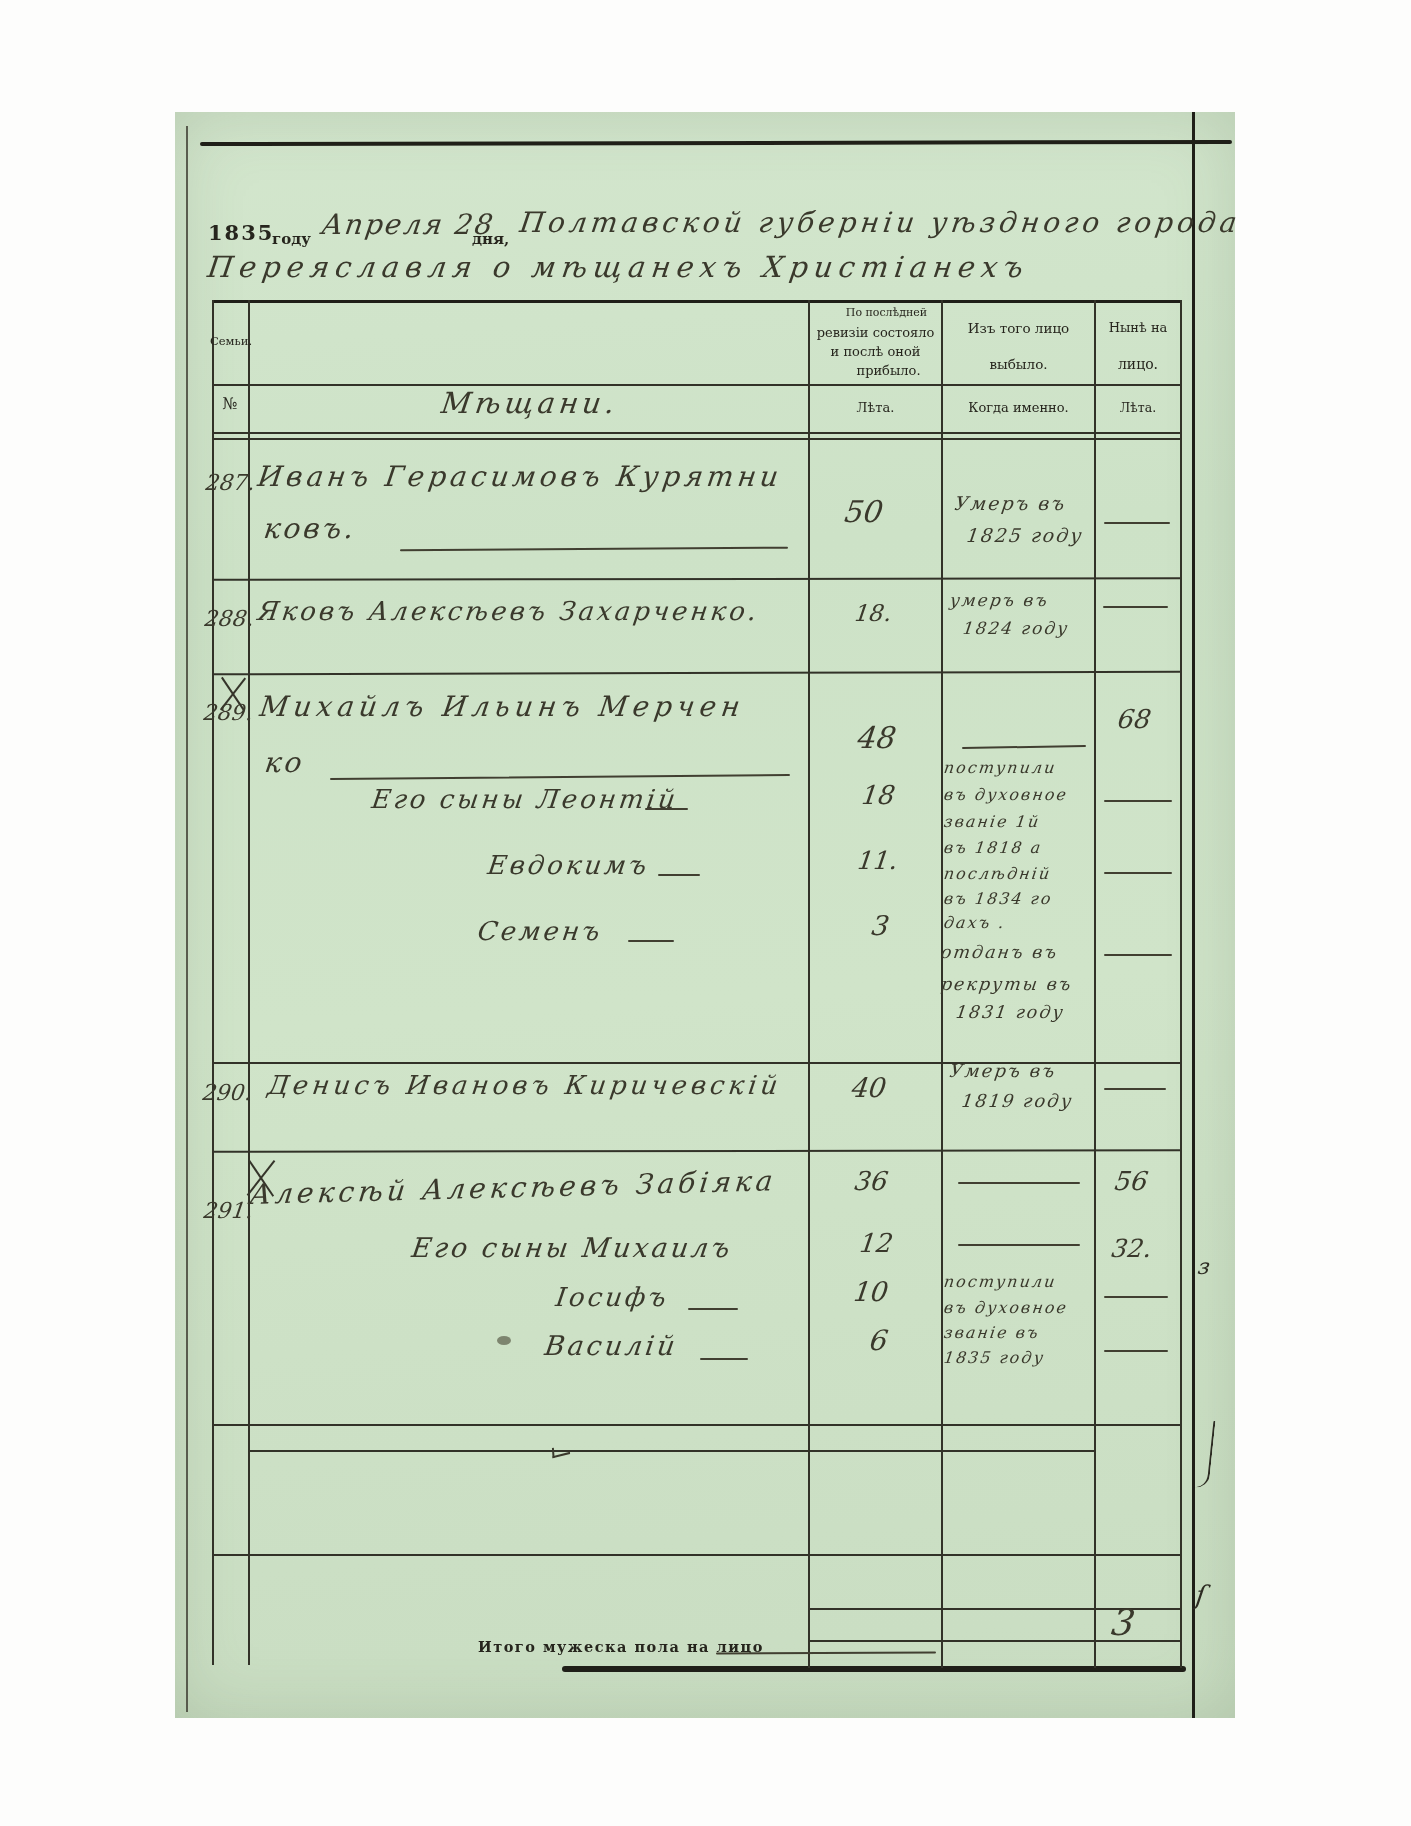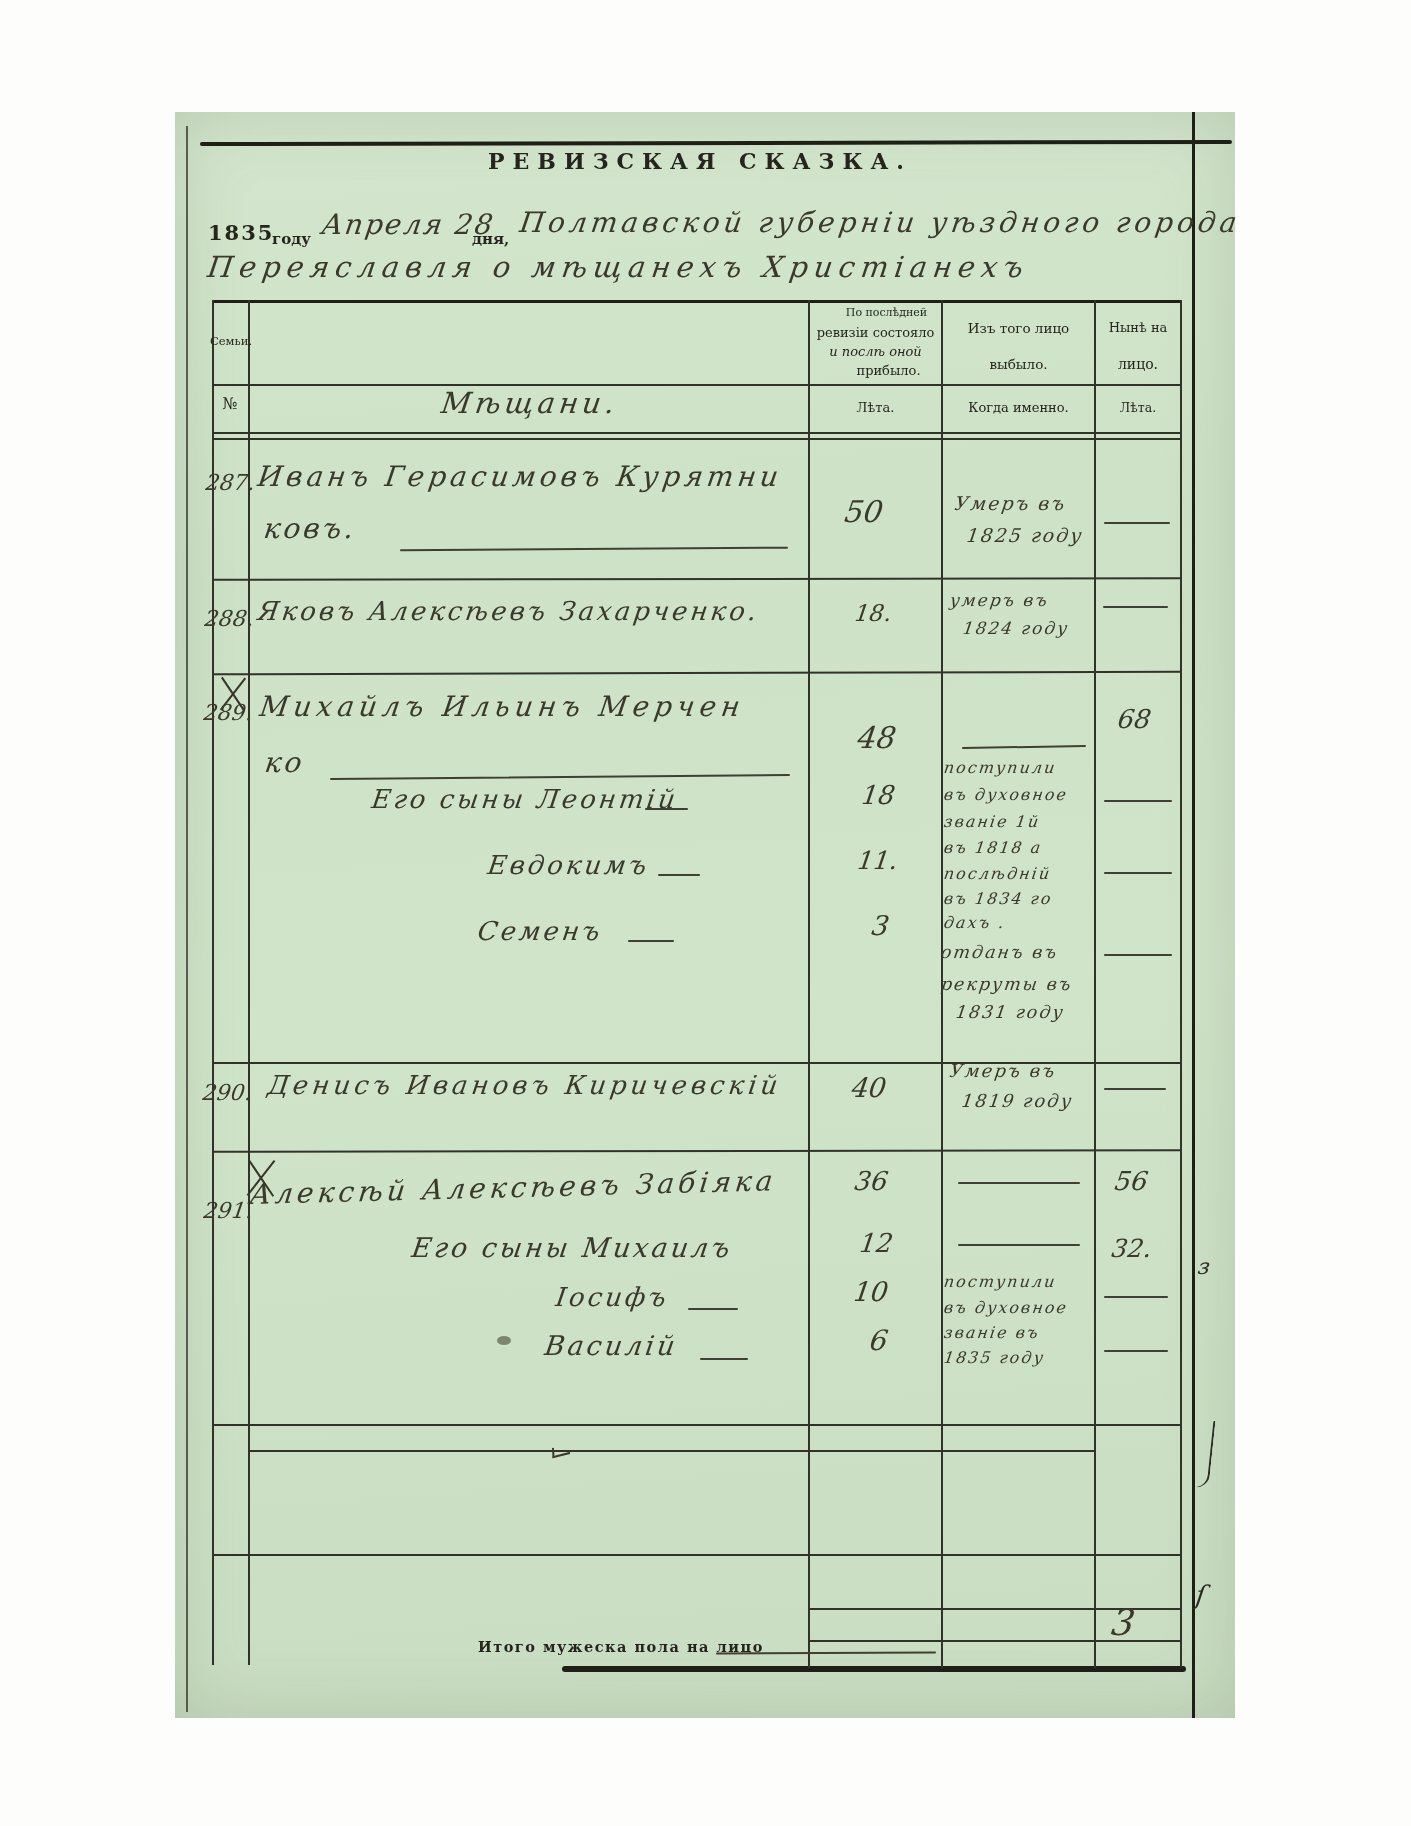--- a/index.html
+++ b/index.html
@@ -30,21 +30,20 @@
 <body>
 
 <div class="page">
 
   <div class="paper"></div>
 
   <div class="vl" style="left:186px;top:126px;height:1586px;background:#45453a;opacity:.85;"></div>
   <div class="hl heavy" style="left:200px;top:141px;width:1032px;height:4px;transform:rotate(-0.12deg);border-radius:3px;"></div>
   <div class="vl heavy" style="left:1192px;top:112px;height:1606px;width:3px;"></div>
 
-  <div class="print" style="left:400px;top:148px;width:600px;text-align:center;font-size:22px;font-weight:bold;letter-spacing:8px;">РЕВИЗСКАЯ СКАЗКА.</div>
 
   <span class="print" style="left:208px;top:220px;font-size:21px;font-weight:bold;letter-spacing:2px;">1835</span>
   <span class="print" style="left:272px;top:230px;font-size:15px;font-weight:bold;">году</span>
   <span class="script" style="left:322px;top:208px;font-size:28px;letter-spacing:2px;">Апреля 28</span>
   <span class="print" style="left:472px;top:230px;font-size:15px;font-weight:bold;">дня,</span>
   <span class="script" style="left:520px;top:206px;font-size:28px;letter-spacing:4px;">Полтавской губерніи уѣздного города</span>
   <span class="script" style="left:208px;top:250px;font-size:29px;letter-spacing:6px;">Переяславля о мѣщанехъ Христіанехъ</span>
 
   <div class="hl heavy" style="left:212px;top:300px;width:968px;height:3px;"></div>
   <div class="hl" style="left:212px;top:384px;width:968px;"></div>
@@ -64,21 +63,21 @@
   <div class="vl" style="left:212px;top:300px;height:1365px;"></div>
   <div class="vl" style="left:248px;top:300px;height:1365px;"></div>
   <div class="vl" style="left:808px;top:300px;height:1368px;"></div>
   <div class="vl" style="left:941px;top:300px;height:1368px;"></div>
   <div class="vl" style="left:1094px;top:300px;height:1368px;"></div>
   <div class="vl" style="left:1180px;top:300px;height:1368px;"></div>
 
   <div class="print center" style="left:210px;top:334px;width:40px;font-size:11.5px;">Семьи.</div>
   <div class="print center" style="left:810px;top:306px;width:153px;font-size:11px;">По послѣдней</div>
   <div class="print center" style="left:810px;top:325px;width:131px;font-size:13px;">ревизіи состояло</div>
-  <div class="print center" style="left:810px;top:344px;width:131px;font-size:13px;font-style:italic;">и послѣ оной</div>
+  <div class="print center" style="left:810px;top:344px;width:131px;font-size:13px;">и послѣ оной</div>
   <div class="print center" style="left:810px;top:363px;width:157px;font-size:13px;">прибыло.</div>
   <div class="print center" style="left:943px;top:320px;width:151px;font-size:13.5px;">Изъ того лицо</div>
   <div class="print center" style="left:943px;top:356px;width:151px;font-size:13.5px;">выбыло.</div>
   <div class="print center" style="left:1096px;top:320px;width:84px;font-size:13px;">Нынѣ на</div>
   <div class="print center" style="left:1096px;top:356px;width:84px;font-size:14px;">лицо.</div>
 
   <div class="print center" style="left:212px;top:394px;width:36px;font-size:16px;">№</div>
   <div class="script center" style="left:380px;top:386px;width:300px;font-size:29px;letter-spacing:4px;">Мѣщани.</div>
   <div class="print center" style="left:810px;top:400px;width:131px;font-size:13px;">Лѣта.</div>
   <div class="print center" style="left:943px;top:400px;width:151px;font-size:13px;">Когда именно.</div>

